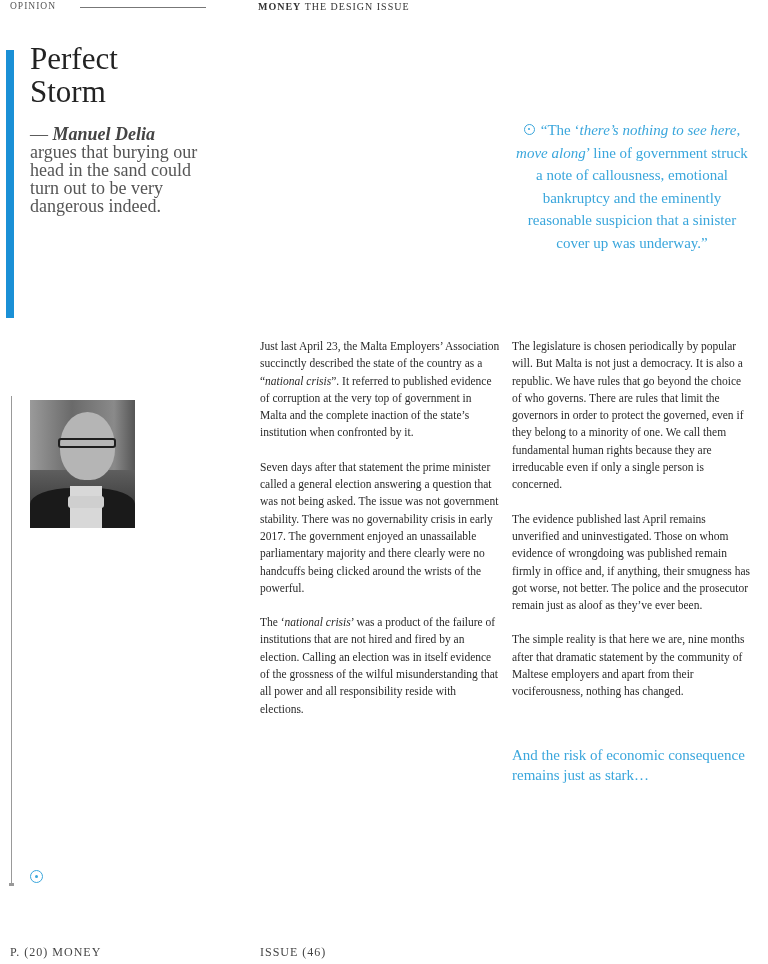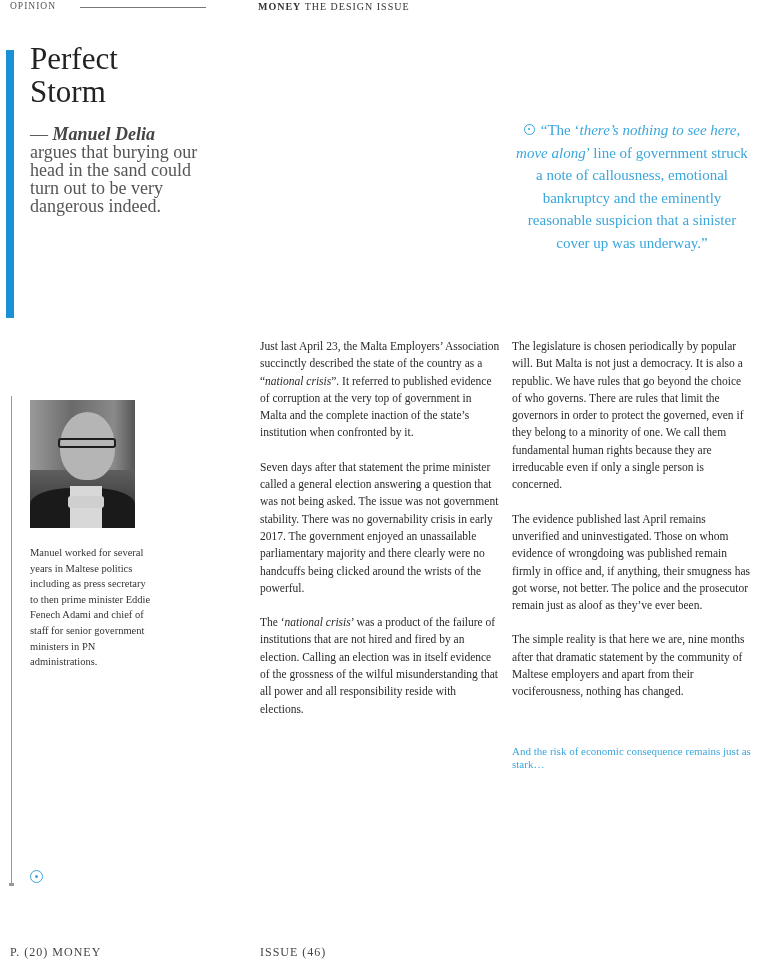--- a/index.html
+++ b/index.html
@@ -37,21 +37,21 @@
     .bio p { margin:0 0 15px 0; }
 
     .more-icon { position:absolute; left:30px; top:870px; width:13px; height:13px; border:1.5px solid #3aa6dc; border-radius:50%; box-sizing:border-box; }
     .more-icon::after { content:""; position:absolute; left:3.5px; top:3.5px; width:3px; height:3px; background:#3aa6dc; border-radius:50%; }
 
     .col { position:absolute; top:338px; font-size:11.5px; line-height:17.3px; color:#2a2a2a; }
     .col p { margin:0 0 17px 0; }
     .col1 { left:260px; width:240px; }
     .col2 { left:512px; width:240px; }
     .col i { font-style:italic; }
-    .teaser { color:#3aa6dc; font-size:11px; line-height:13px; margin-top:44px !important; }
+    .teaser { color:#3aa6dc; font-size:15px; line-height:20px; margin-top:44px !important; }
 
     .ftr { position:absolute; top:945px; font-size:12px; letter-spacing:1px; color:#444; }
     .ftr.left { left:10px; }
     .ftr.right { left:260px; }
   </style>
 </head>
 <body>
 
 <div class="hdr">
   <span class="section">OPINION</span>
@@ -79,21 +79,20 @@
 <div class="photo" title="Portrait of Manuel Delia">
   <div class="bg"></div>
   <div class="body"></div>
   <div class="collar"></div>
   <div class="head"></div>
   <div class="glasses"></div>
   <div class="bow"></div>
 </div>
 
 <div class="bio">
-  <p>Manuel worked for several years in Maltese politics including as press secretary to then prime minister Eddie Fenech Adami and chief of staff for senior government ministers in PN administrations.</p>
 </div>
 
 <div class="more-icon"></div>
 
 <div class="col col1">
   <p><span>Just last April 23, the Malta Employers’ Association succinctly described the state of the country as a “</span><i>national crisis</i><span>”. It referred to published evidence of corruption at the very top of government in Malta and the complete inaction of the state’s institution when confronted by it.</span></p>
   <p>Seven days after that statement the prime minister called a general election answering a question that was not being asked. The issue was not government stability. There was no governability crisis in early 2017. The government enjoyed an unassailable parliamentary majority and there clearly were no handcuffs being clicked around the wrists of the powerful.</p>
   <p><span>The ‘</span><i>national crisis</i><span>’ was a product of the failure of institutions that are not hired and fired by an election. Calling an election was in itself evidence of the grossness of the wilful misunderstanding that all power and all responsibility reside with elections.</span></p>
 </div>
 

